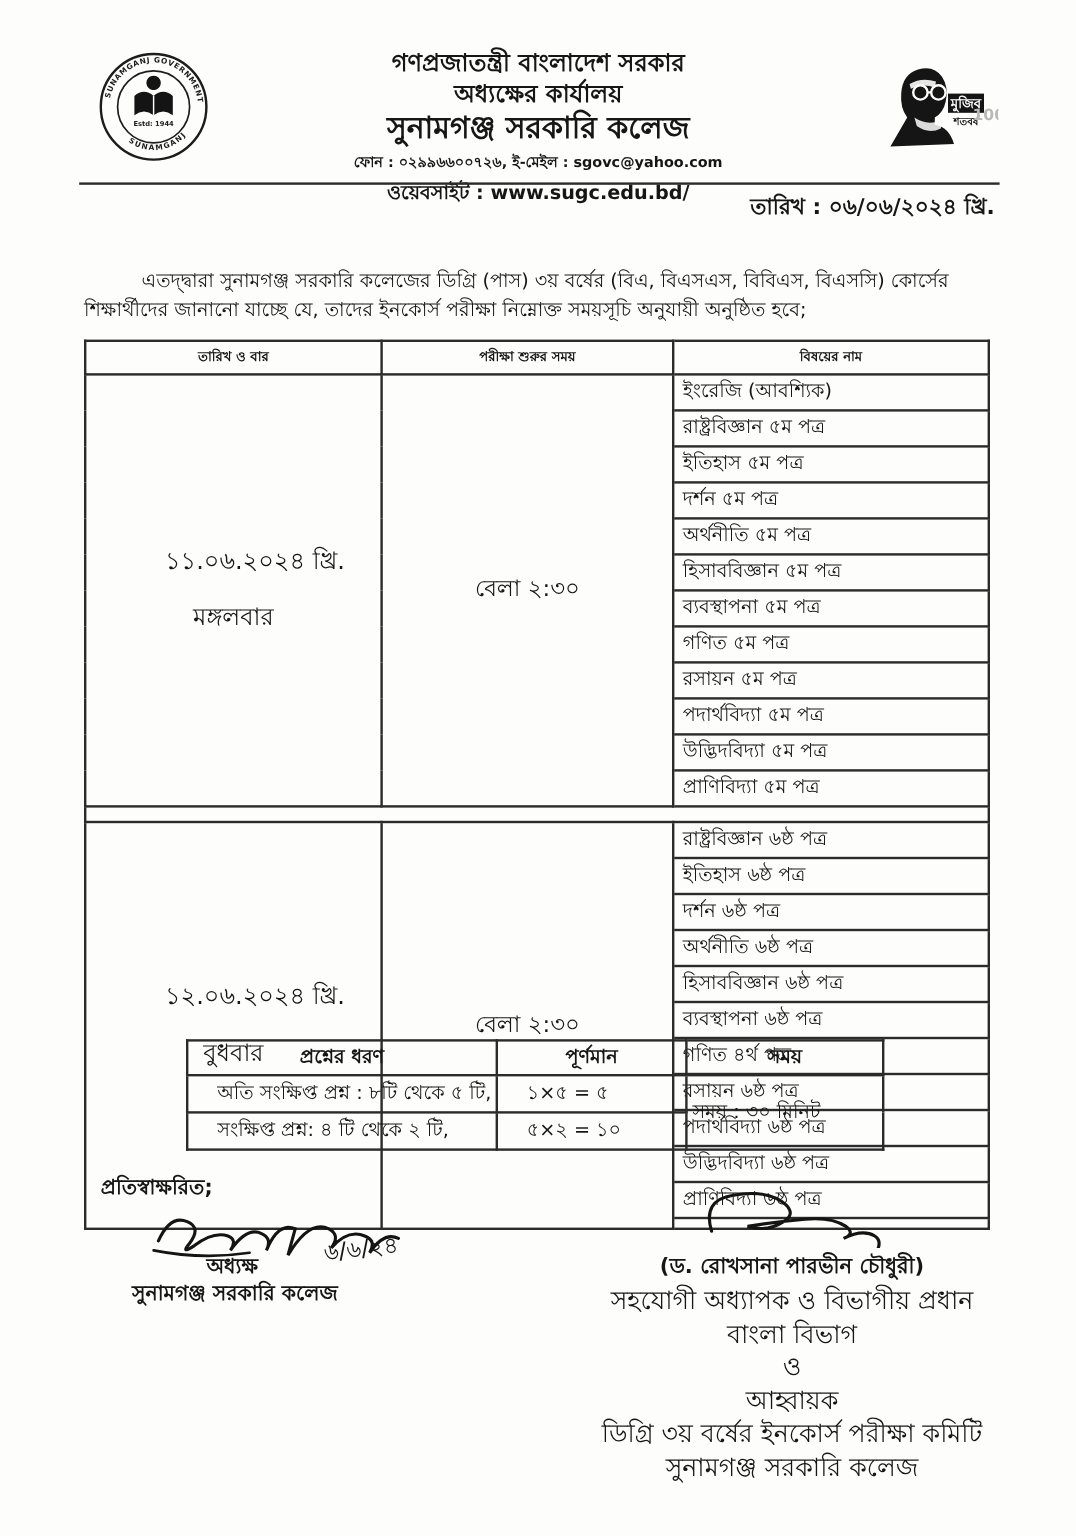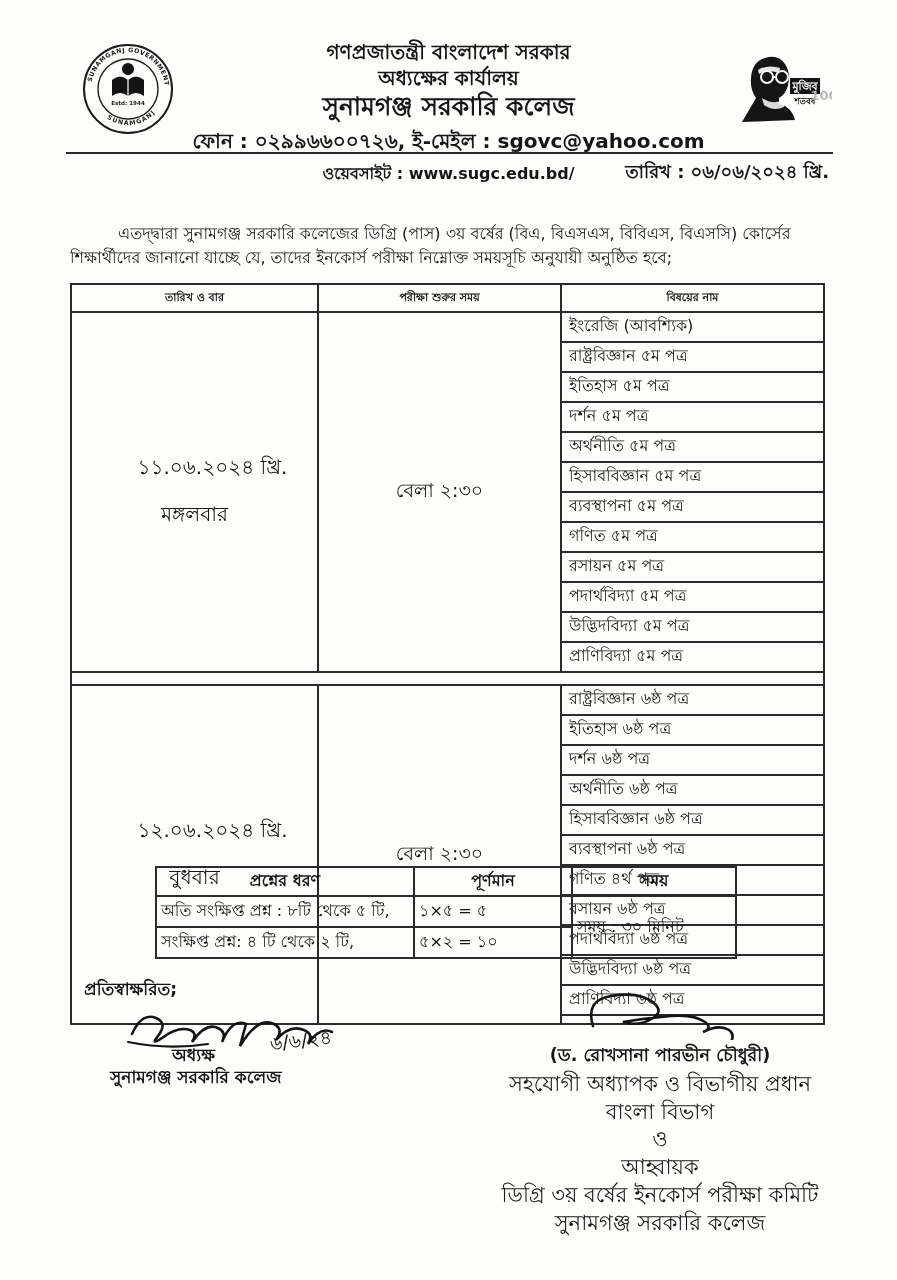--- a/index.html
+++ b/index.html
@@ -10,21 +10,21 @@
     background:#fdfdfb; overflow:hidden;
   }
 
   
   .seal { position:absolute; left:76px; top:42px; width:110px; height:96px; }
   .mujib { position:absolute; left:712px; top:40px; width:120px; height:90px; }
   .head-center { position:absolute; left:190px; right:190px; top:40px; text-align:center; }
   .h-govt   { font-size:20px; font-weight:bold; line-height:1.25; }
   .h-office { font-size:20px; font-weight:bold; line-height:1.3; }
   .h-college{ font-size:25px; font-weight:bold; line-height:1.25; }
-  .h-contact{ font-size:20px; font-weight:bold; margin-top:4px; }
+  .h-contact{ font-size:12px; font-weight:bold; margin-top:4px; }
   .h-web    { font-size:16px; font-weight:bold; margin-top:2px; }
   .head-rule { position:absolute; left:66px; right:64px; top:152px; border-top:2.5px solid #2b2b2b; }
   .date-line { position:absolute; right:68px; top:158px; font-size:18px; font-weight:bold; }
 
   
   .doc-title {
     position:absolute; left:0; right:0; top:186px; text-align:center;
     font-size:20px; font-weight:bold;
   }
   .doc-title span { border-bottom:2px solid #1d1d1d; padding-bottom:2px; }
@@ -61,21 +61,21 @@
     position:absolute; left:155px; top:866px; width:582px; table-layout:fixed;
   }
   .marks col.m1 { width:258px; }
   .marks col.m2 { width:158px; }
   .marks th {
     border:2px solid #2b2b2b; font-size:16px; font-weight:bold;
     height:26px; text-align:center; vertical-align:middle;margin-top:35px;
   }
   .marks td {
     border:2px solid #2b2b2b; font-size:16px; font-weight:500;
-    height:27px; padding:1px 4px; vertical-align:middle; white-space:nowrap;
+    height:27px; padding:1px 24px; vertical-align:middle; white-space:nowrap;
   }
   .marks td.note { text-align:left; padding:1px 4px; }
 
   
   .sig-left { position:absolute; left:84px; top:976px; width:300px; }
   .countersign { font-size:17px; font-weight:bold; }
   .sig-left .scribble { position:absolute; left:40px; top:18px; }
   .sig-left .sig-date {
     position:absolute; left:186px; top:50px; font-size:19px;
     transform:rotate(-6deg); font-weight:500;

